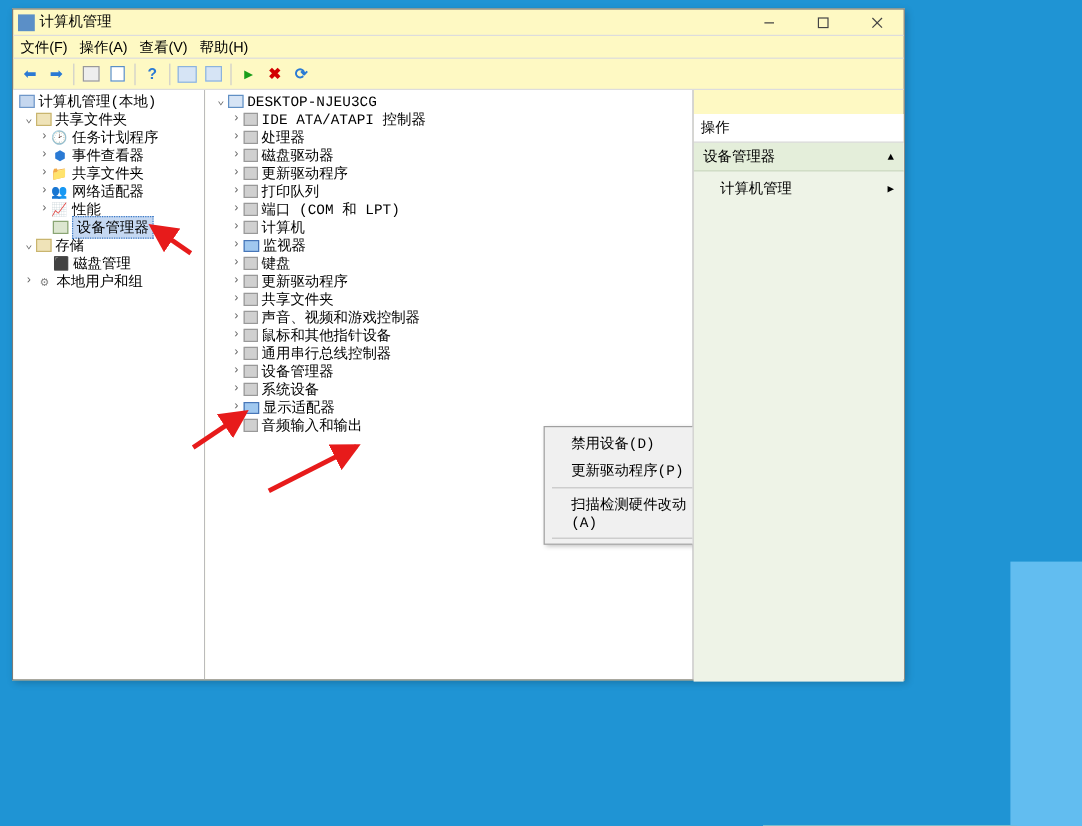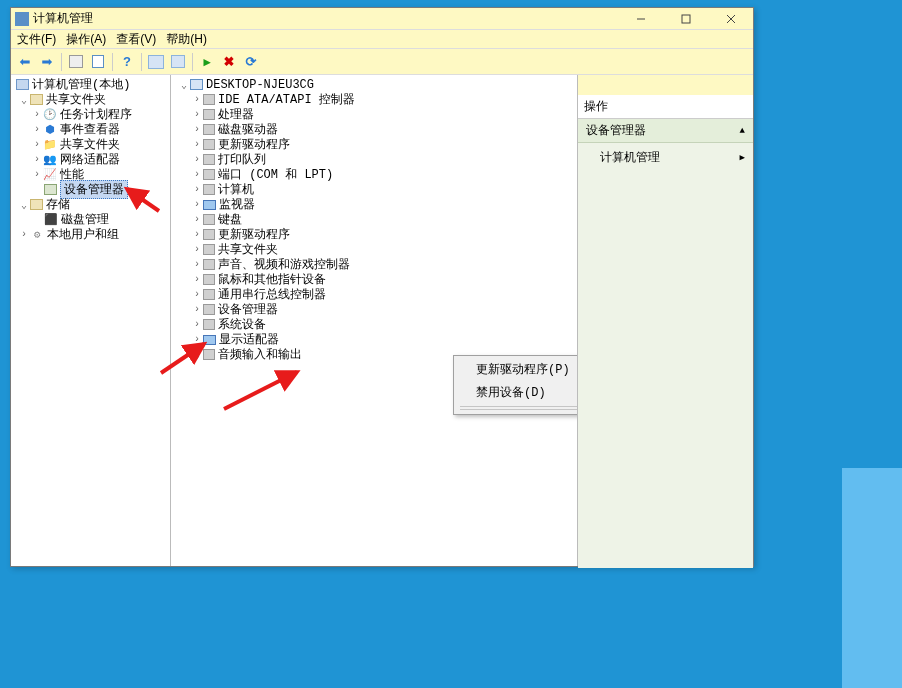--- a/index.html
+++ b/index.html
@@ -450,23 +450,24 @@
         <span>显示适配器</span>
       </div>
       <div class="tree-row">
         <span class="tree-indent" style="width:17px"></span>
           <span class="tree-toggle">⌄</span>
         <span class="tree-icon ico-generic"></span>
         <span>音频输入和输出</span>
       </div>
 
       <div class="context-menu">
+        <div class="cm-item"><span>禁用设备(D)</span></div>
         <div class="cm-item"><span>更新驱动程序(P)</span></div>
-        <div class="cm-item"><span>禁用设备(D)</span></div>
         <div class="cm-sep"></div>
+        <div class="cm-item"><span>扫描检测硬件改动(A)</span></div>
         <div class="cm-sep"></div>
       </div>
     </div>
 
     <div class="right-pane">
       <div class="right-header">操作</div>
       <div class="right-sub">
         <div class="right-section-hdr">
           <span>设备管理器</span>
           <span style="font-size:9px;">▲</span>

